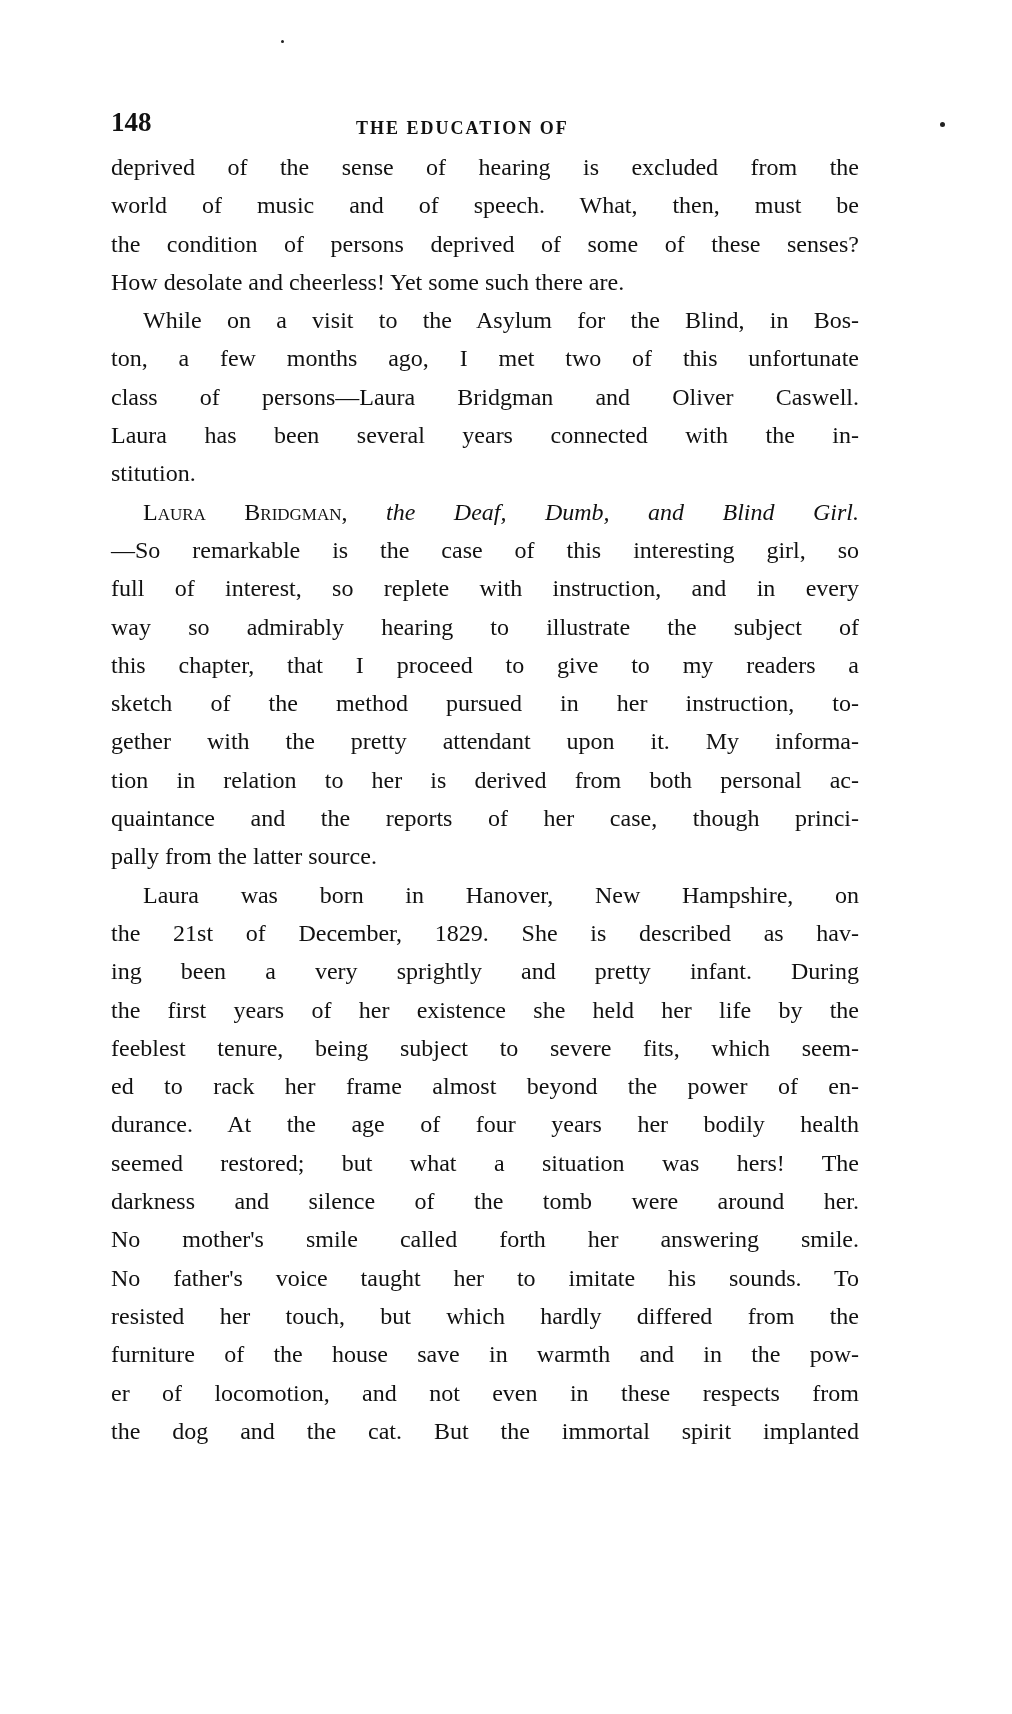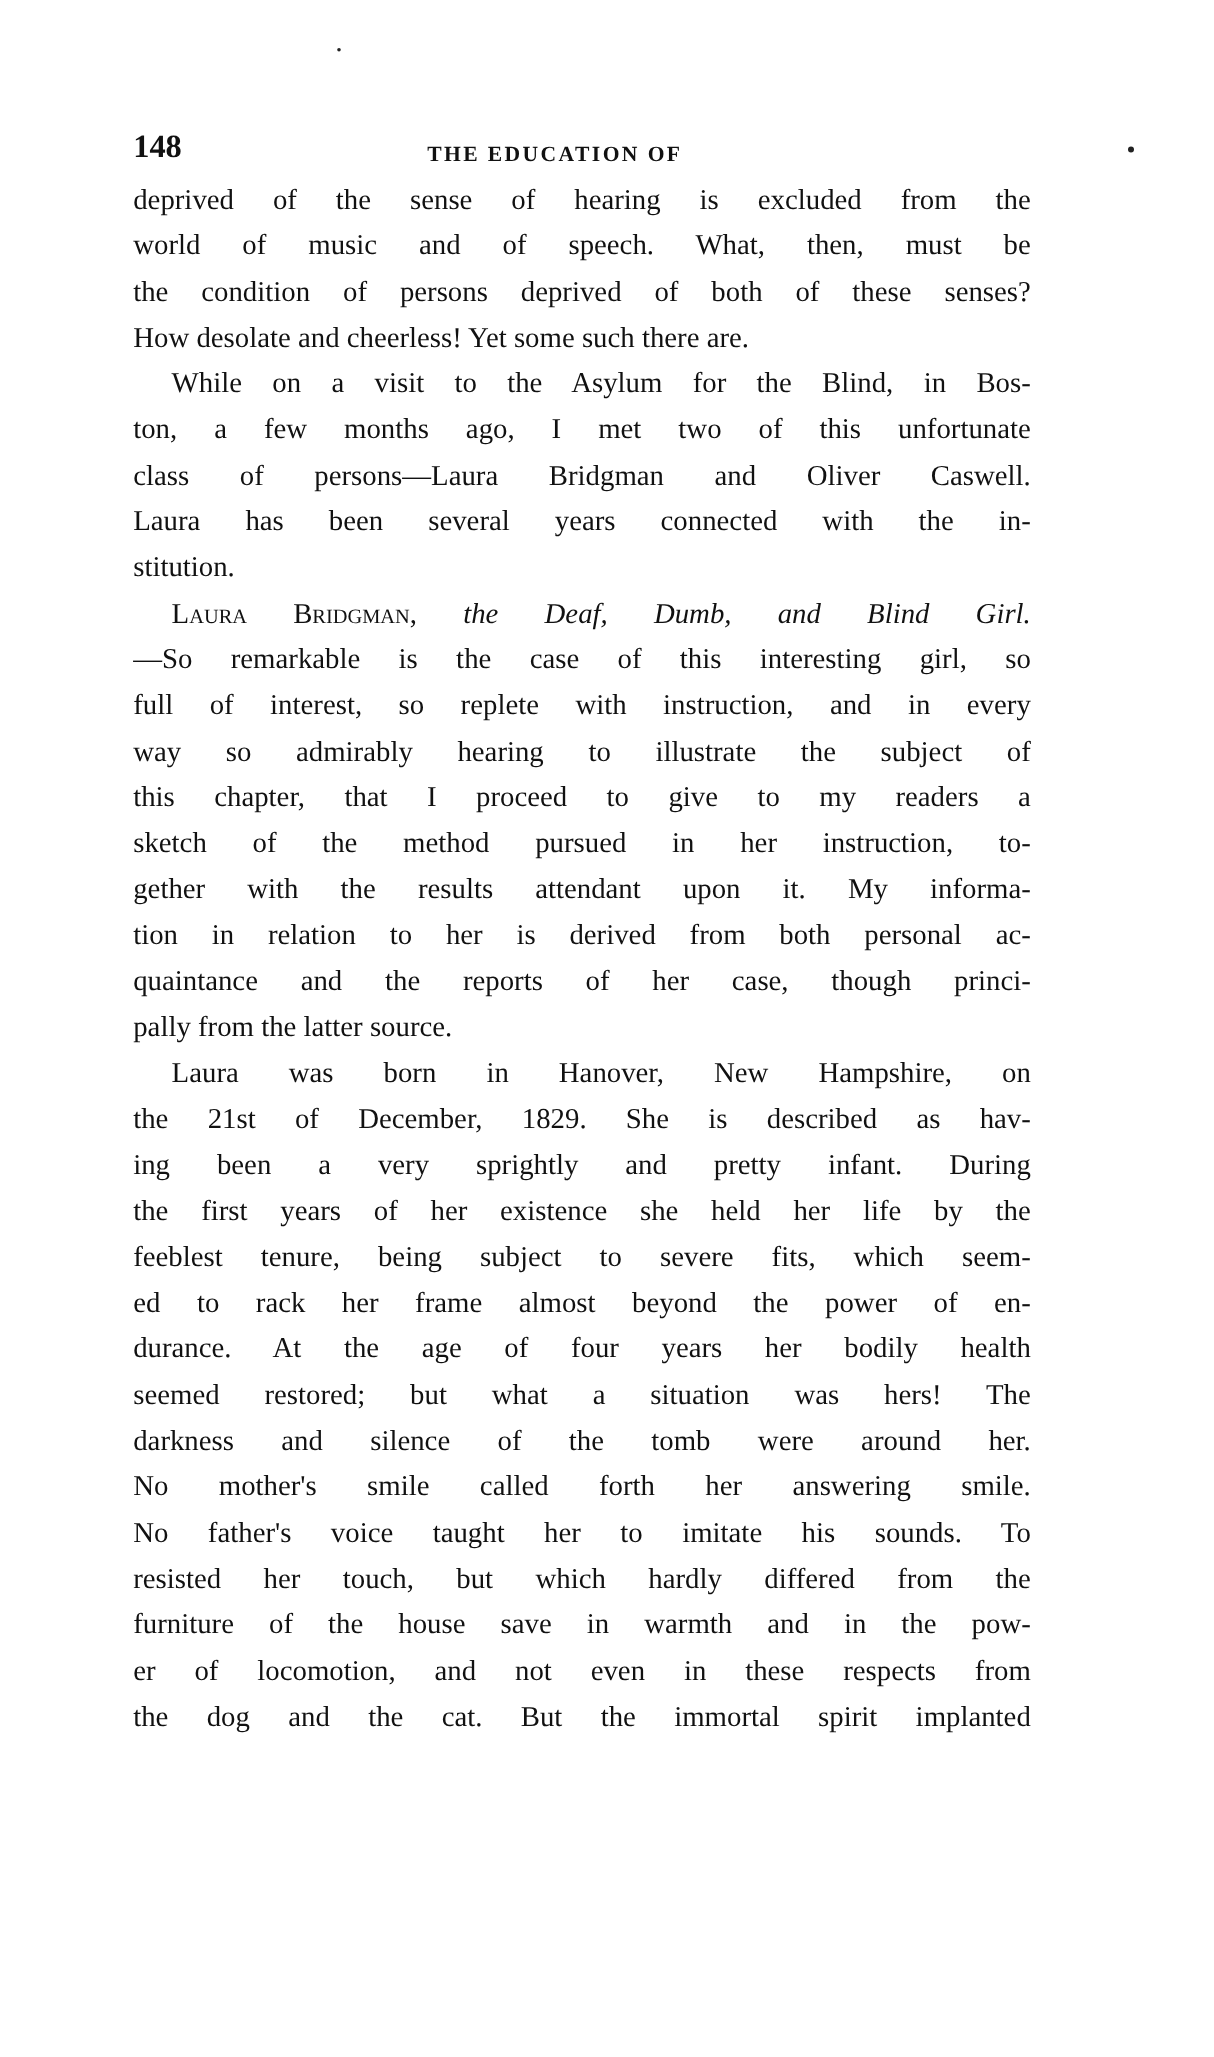--- a/index.html
+++ b/index.html
@@ -37,34 +37,34 @@
 <div class="speck" style="left:940px;top:122px;width:5px;height:5px;"></div>
 
 <div class="header">
   <span class="page-num">148</span>
   <span class="running-head">THE EDUCATION OF</span>
 </div>
 
 <div class="text" id="body-text">
     <span class="line">deprived of the sense of hearing is excluded from the</span>
     <span class="line">world of music and of speech.  What, then, must be</span>
-    <span class="line">the condition of persons deprived of both of these senses?</span>
+    <span class="line">the condition of persons deprived of some of these senses?</span>
     <span class="line last">How desolate and cheerless!  Yet some such there are.</span>
     <span class="line indent">While on a visit to the Asylum for the Blind, in Bos-</span>
     <span class="line">ton, a few months ago, I met two of this unfortunate</span>
     <span class="line">class of persons—Laura Bridgman and Oliver Caswell.</span>
     <span class="line">Laura has been several years connected with the in-</span>
     <span class="line last">stitution.</span>
     <span class="line indent"><span class="sc">Laura Bridgman, </span><i>the Deaf, Dumb, and Blind Girl.</i></span>
     <span class="line">—So remarkable is the case of this interesting girl, so</span>
     <span class="line">full of interest, so replete with instruction, and in every</span>
     <span class="line">way so admirably hearing to illustrate the subject of</span>
     <span class="line">this chapter, that I proceed to give to my readers a</span>
     <span class="line">sketch of the method pursued in her instruction, to-</span>
-    <span class="line">gether with the results attendant upon it.  My informa-</span>
+    <span class="line">gether with the pretty attendant upon it.  My informa-</span>
     <span class="line">tion in relation to her is derived from both personal ac-</span>
     <span class="line">quaintance and the reports of her case, though princi-</span>
     <span class="line last">pally from the latter source.</span>
     <span class="line indent">Laura was born in Hanover, New Hampshire, on</span>
     <span class="line">the 21st of December, 1829.  She is described as hav-</span>
     <span class="line">ing been a very sprightly and pretty infant.  During</span>
     <span class="line">the first years of her existence she held her life by the</span>
     <span class="line">feeblest tenure, being subject to severe fits, which seem-</span>
     <span class="line">ed to rack her frame almost beyond the power of en-</span>
     <span class="line">durance.  At the age of four years her bodily health</span>

